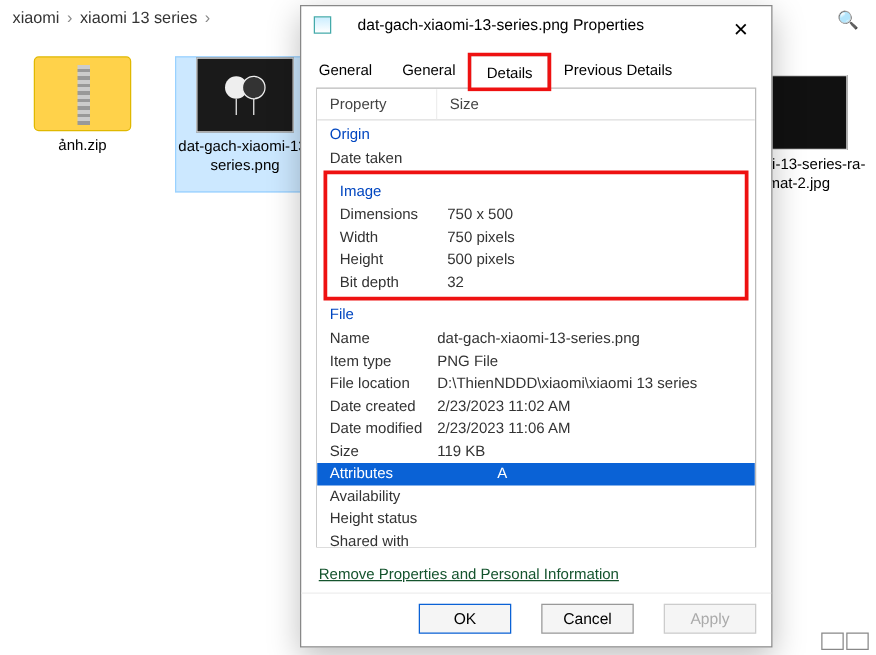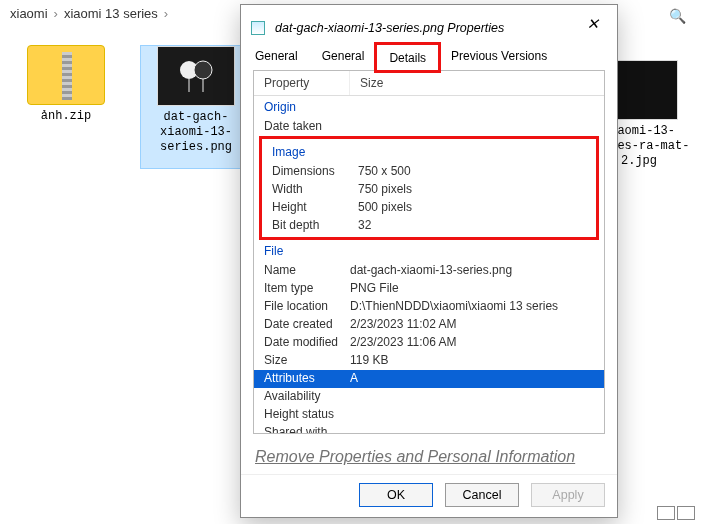--- a/index.html
+++ b/index.html
@@ -13,51 +13,51 @@
 .files { display: flex; flex-wrap: wrap; gap: 10px 18px; padding: 18px 10px; }
 .file { width: 112px; display: flex; flex-direction: column; align-items: center; text-align: center; font-size: 12px; cursor: default; }
 .file.selected { background: #cce8ff; border: 1px solid #99d1ff; }
 .thumb { width: 78px; height: 60px; border: 1px solid #ddd; background: #222; display: flex; align-items: center; justify-content: center; color: #fff; font-size: 10px; overflow: hidden; }
 .thumb.zip { background: #ffd24a; border: 1px solid #e0b800; border-radius: 4px; position: relative; }
 .thumb.zip::after { content: ""; position: absolute; left: 34px; top: 6px; width: 10px; height: 48px; background: repeating-linear-gradient(#ccc, #ccc 3px, #999 3px, #999 6px); }
 .thumb.balloons { background: #1a1a1a; }
 .thumb.pink { background: linear-gradient(#fff 40%, #ffd0e0 40%); }
 .thumb.dark { background: #0a0a0a; }
 .thumb.hand { background: #111; }
-.fname { margin-top: 4px; line-height: 1.25; word-break: break-word; font-family: Liberation Mono, monospace; }
+.fname { margin-top: 4px; line-height: 1.25; word-break: break-word; }
 
 .dialog { position: absolute; left: 240px; top: 4px; width: 378px; height: 514px; background: #fff; border: 1px solid #888; box-shadow: 0 8px 24px rgba(0,0,0,.25); display: flex; flex-direction: column; }
-.titlebar { display: flex; align-items: flex-end; padding: 8px 10px; gap: 10px; font-style: italic; }
+.titlebar { display: flex; align-items: flex-start; padding: 8px 10px; gap: 21px; }
 .titlebar .pic-ico { width: 14px; height: 14px; border: 1px solid #4aa; background: linear-gradient(#cef, #fff); }
 .titlebar .ttl { flex: 1; font-size: 12.5px; }
 .titlebar .close { font-size: 15px; padding: 2px 8px; cursor: default; }
 
 .tabs { display: flex; gap: 0; padding: 0 2px; font-size: 12px; }
 .tab { padding: 6px 12px 5px; cursor: default; }
 .tab.active { border: 1px solid #bbb; border-bottom: 1px solid #fff; position: relative; top: 1px; background: #fff; }
 .hl-red { outline: 3px solid #e11; outline-offset: -1px; }
 
 .pane { flex: 1; margin: 0 12px 6px; border: 1px solid #bbb; overflow-y: auto; background: #fff; font-size: 12px; }
 .hdr-row { display: flex; border-bottom: 1px solid #ddd; }
 .hdr-row div { padding: 5px 10px; color: #444; }
 .hdr-row .c1 { width: 96px; border-right: 1px solid #eee; }
 
 .grp-title { padding: 4px 10px; color: #0046c0; font-size: 12px; }
 .row { display: flex; padding: 1px 10px; min-height: 18px; }
 .row .c1 { width: 86px; color: #333; }
 .row .c2 { color: #333; }
-.row.sel { background: #0a62d6; color: #fff; }
+.row.sel { background: #0a62d6; color: #fff; gap: 48px; }
 .row.sel .c1, .row.sel .c2 { color: #fff; }
 
 .img-box { border: 3px solid #e11; margin: 0 5px; padding: 2px 0; }
 
 .linkrow { padding: 8px 14px; }
-.linkrow a { color: #737373; text-decoration: underline; font-size: 16px; cursor: default; font-style: italic; }
-
-.btns { display: flex; justify-content: flex-end; gap: 12px; padding: 8px 12px 10px; border-top: 1px solid #eee; }
+.linkrow a { color: #14532d; text-decoration: underline; font-size: 12px; cursor: default; }
+
+.btns { display: flex; justify-content: flex-end; gap: 24px; padding: 8px 12px 10px; border-top: 1px solid #eee; }
 .btn { min-width: 74px; padding: 4px 10px; border: 1px solid #999; background: #f5f5f5; font-size: 12.5px; text-align: center; cursor: default; }
 .btn.primary { border-color: #0a62d6; }
 .btn.disabled { color: #aaa; border-color: #ccc; }
 
 .status { position: absolute; right: 6px; bottom: 4px; display: flex; gap: 2px; }
 .status div { width: 18px; height: 14px; border: 1px solid #888; }
 
 svg.balloon { width: 40px; height: 40px; }
 </style>
 </head>
@@ -114,21 +114,21 @@
   <div class="titlebar">
     <div class="pic-ico"></div>
     <div class="ttl">dat-gach-xiaomi-13-series.png Properties</div>
     <div class="close">✕</div>
   </div>
 
   <div class="tabs">
     <div class="tab">General</div>
     <div class="tab">General</div>
     <div class="tab active hl-red">Details</div>
-    <div class="tab">Previous Versions</div>
+    <div class="tab">Previous Details</div>
   </div>
 
   <div class="pane">
     <div class="hdr-row">
       <div class="c1">Property</div>
       <div>Size</div>
     </div>
 
     <div class="grp-title">Origin</div>
     <div class="row">

